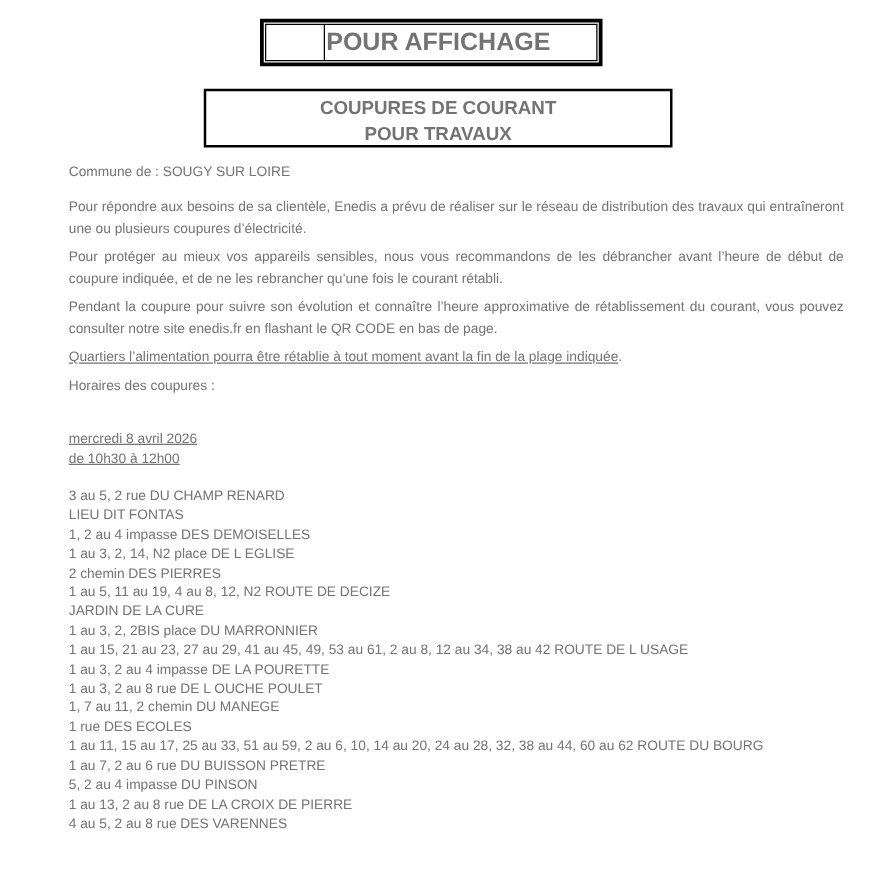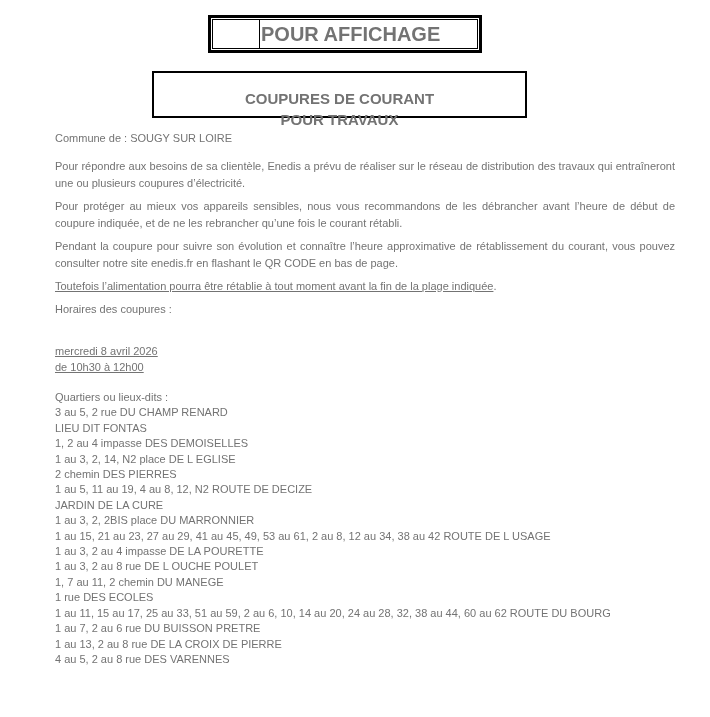--- a/index.html
+++ b/index.html
@@ -37,29 +37,29 @@
     align-items: center;
     font-weight: bold;
     font-size: 20px;
     padding-left: 1px;
     white-space: nowrap;
   }
 
   
   .notice-box {
     position: absolute;
-    left: 152px; top: 71px;
+    left: 163px; top: 71px;
     width: 375px; height: 47px;
     border: 2px solid #000;
     box-sizing: border-box;
     text-align: center;
     font-weight: bold;
     font-size: 15px;
     line-height: 21px;
-    padding-top: 15px;
+    padding-top: 3px;
   }
 
   
   .content {
     position: absolute;
     left: 55px; top: 130px;
     width: 620px;
     font-size: 11px;
   }
   .commune { line-height: 17px; margin: 0 0 11px 0; }
@@ -90,46 +90,46 @@
   <div class="content">
 
     <div class="commune">Commune de : SOUGY SUR LOIRE</div>
 
     <div>
         <div class="para">Pour répondre aux besoins de sa clientèle, Enedis a prévu de réaliser sur le réseau de distribution des travaux qui entraîneront une ou plusieurs coupures d’électricité.</div>
         <div class="para">Pour protéger au mieux vos appareils sensibles, nous vous recommandons de les débrancher avant l’heure de début de coupure indiquée, et de ne les rebrancher qu’une fois le courant rétabli.</div>
         <div class="para">Pendant la coupure pour suivre son évolution et connaître l’heure approximative de rétablissement du courant, vous pouvez consulter notre site enedis.fr en flashant le QR CODE en bas de page.</div>
       </div>
 
-    <div class="underline-line"><span class="u">Toutefois l’alimentation pourra être rétablie à tout moment avant la fin de la plage indiquée</span><span>.</span></div>
+    <div class="underline-line"><span class="u">Quartiers l’alimentation pourra être rétablie à tout moment avant la fin de la plage indiquée</span><span>.</span></div>
 
     <div class="horaires">Horaires des coupures :</div>
 
     <div class="schedule">
       <div>mercredi 8 avril 2026</div>
       <div>de 10h30 à 12h00</div>
     </div>
 
     <div class="quartiers">
-      <div>Quartiers ou lieux-dits :</div>
       <div>
           <div class="street">3 au 5, 2 rue DU CHAMP RENARD</div>
           <div class="street">LIEU DIT FONTAS</div>
           <div class="street">1, 2 au 4 impasse DES DEMOISELLES</div>
           <div class="street">1 au 3, 2, 14, N2 place DE L EGLISE</div>
           <div class="street">2 chemin DES PIERRES</div>
           <div class="street">1 au 5, 11 au 19, 4 au 8, 12, N2 ROUTE DE DECIZE</div>
           <div class="street">JARDIN DE LA CURE</div>
           <div class="street">1 au 3, 2, 2BIS place DU MARRONNIER</div>
           <div class="street">1 au 15, 21 au 23, 27 au 29, 41 au 45, 49, 53 au 61, 2 au 8, 12 au 34, 38 au 42 ROUTE DE L USAGE</div>
           <div class="street">1 au 3, 2 au 4 impasse DE LA POURETTE</div>
           <div class="street">1 au 3, 2 au 8 rue DE L OUCHE POULET</div>
           <div class="street">1, 7 au 11, 2 chemin DU MANEGE</div>
           <div class="street">1 rue DES ECOLES</div>
           <div class="street">1 au 11, 15 au 17, 25 au 33, 51 au 59, 2 au 6, 10, 14 au 20, 24 au 28, 32, 38 au 44, 60 au 62 ROUTE DU BOURG</div>
           <div class="street">1 au 7, 2 au 6 rue DU BUISSON PRETRE</div>
+          <div class="street">5, 2 au 4 impasse DU PINSON</div>
           <div class="street">1 au 13, 2 au 8 rue DE LA CROIX DE PIERRE</div>
           <div class="street">4 au 5, 2 au 8 rue DES VARENNES</div>
         </div>
     </div>
 
   </div>
 </div>
 
 </body></html>

